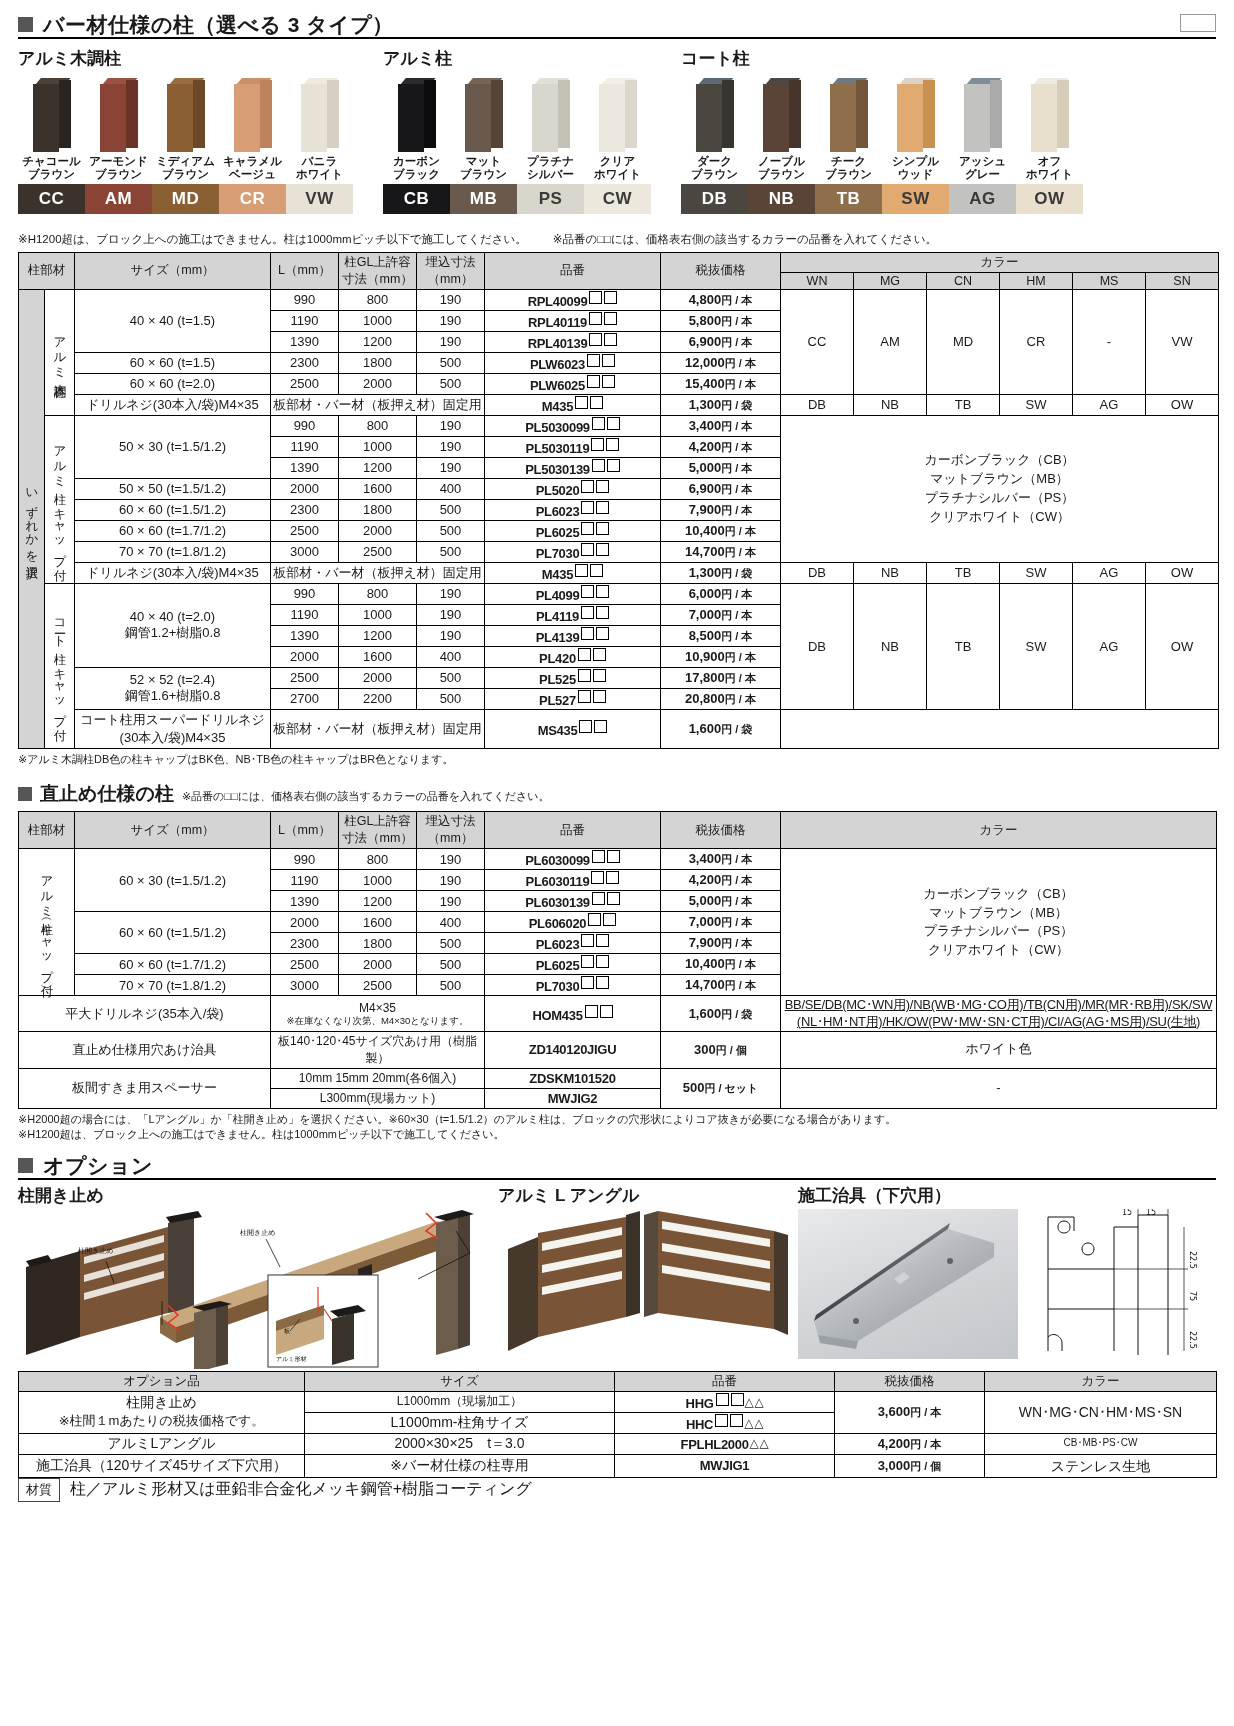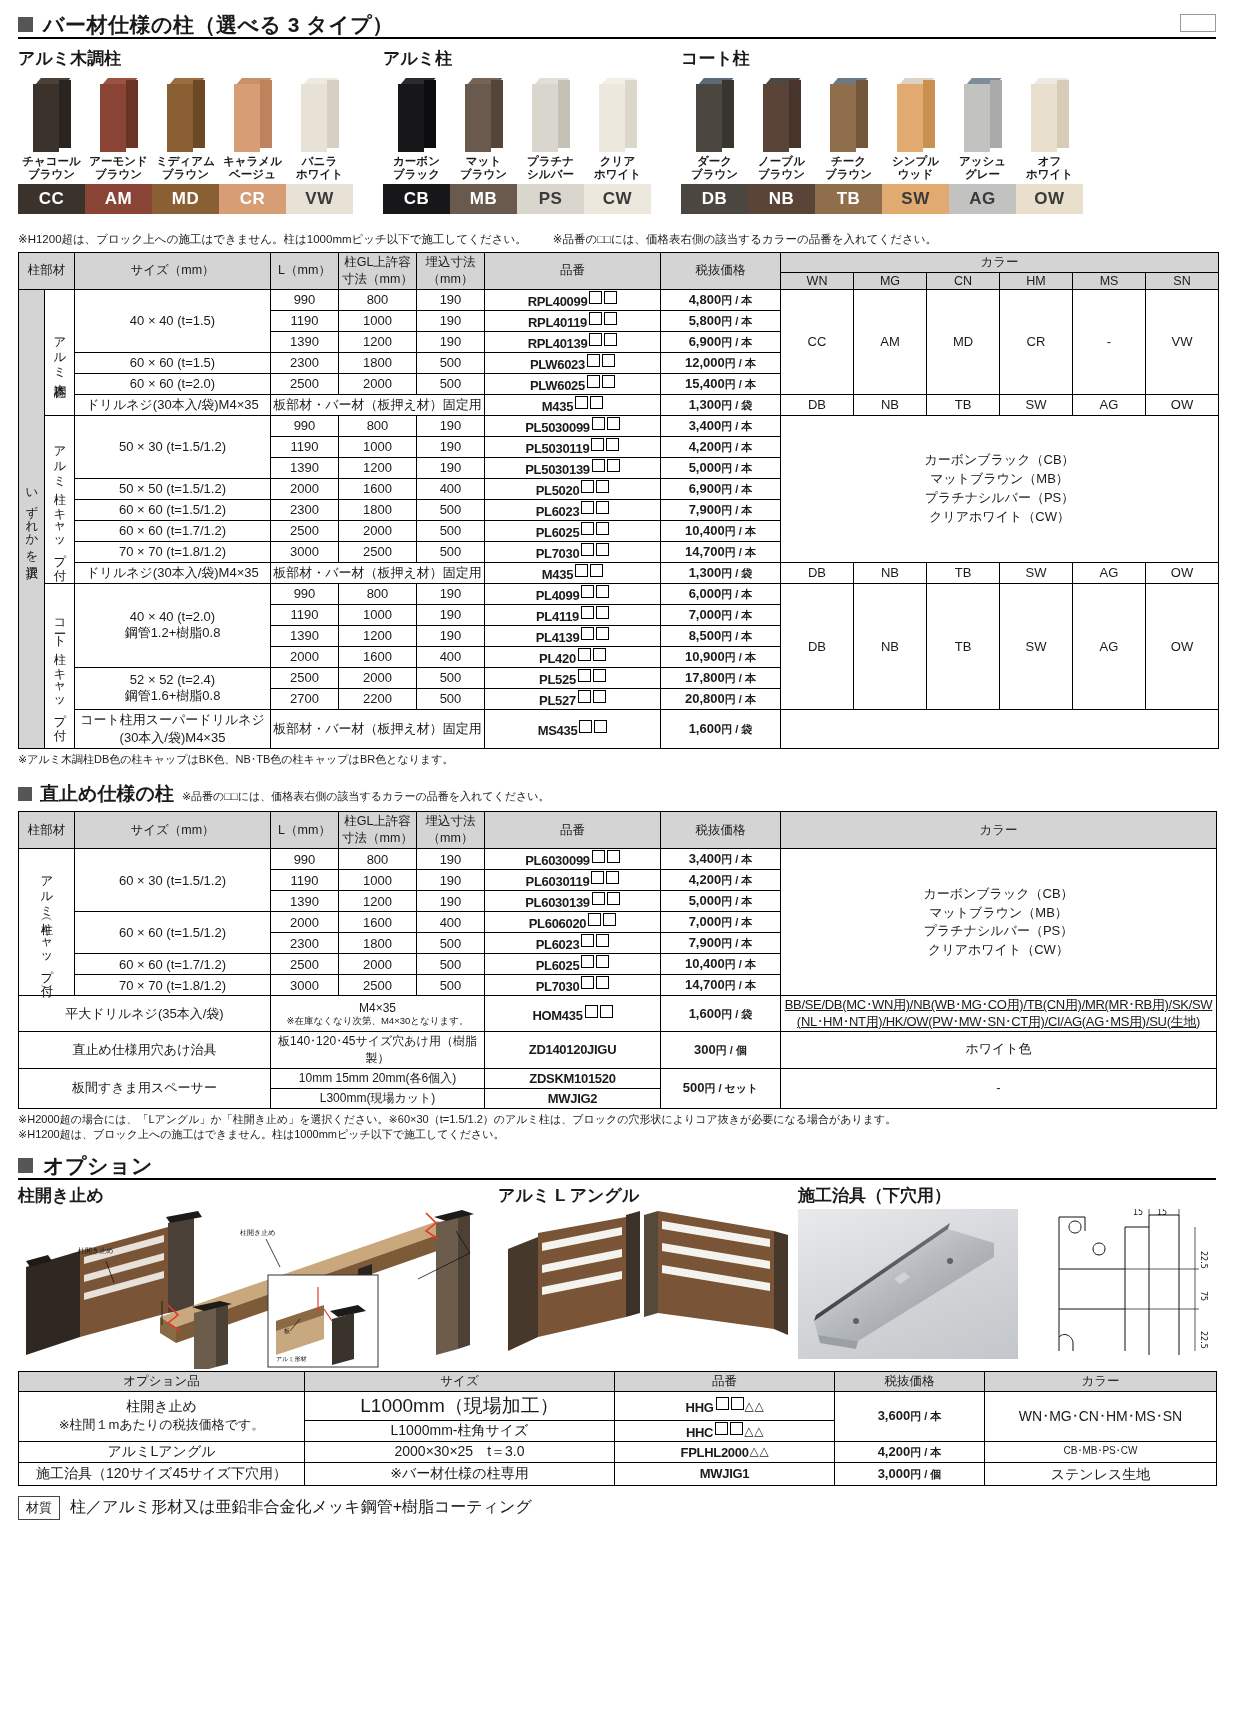--- a/index.html
+++ b/index.html
@@ -795,21 +795,21 @@
               </linearGradient>
             </defs>
             <polygon points="16,112 150,20 196,34 196,48 60,132 20,126" fill="url(#mg)"></polygon>
             <polygon points="16,112 150,20 152,14 18,106" fill="url(#mg2)"></polygon>
             <polygon points="20,126 60,132 58,140 22,134" fill="#9aa0a4"></polygon>
             <circle cx="152" cy="52" r="3" fill="#5d6165"></circle>
             <circle cx="58" cy="112" r="3" fill="#5d6165"></circle>
             <path d="M96,70 l10,-7 l6,5 l-10,7 z" fill="#cfd3d6"></path>
           </svg>
         </div>
-        <div style="width:196px;padding-left:11px;">
+        <div style="width:196px;">
           <svg width="196" height="150" viewBox="0 0 196 150">
             <g stroke="#111" stroke-width="1" fill="none">
               <path d="M40,18 C40,10 52,10 52,18 C52,26 40,26 40,18"></path>
               <path d="M64,40 C64,32 76,32 76,40 C76,48 64,48 64,40"></path>
               <path d="M30,8 L30,142"></path>
               <path d="M30,8 L56,8 L56,22"></path>
               <path d="M30,60 L96,60"></path>
               <path d="M30,100 L96,100"></path>
               <path d="M30,128 C36,122 44,128 44,134 L44,142"></path>
               <path d="M96,18 L96,142"></path>
@@ -851,21 +851,21 @@
           <th>オプション品</th>
           <th>サイズ</th>
           <th>品番</th>
           <th>税抜価格</th>
           <th>カラー</th>
         </tr>
     </thead>
     <tbody id="t3-body">
         <tr>
           <td rowspan="2"><span class="smlabel" style="font-size:14px">柱開き止め</span><div class="xsmall" style="font-size:13px">※柱間１mあたりの税抜価格です。</div></td>
-          <td class="smlabel" style="font-size:19px">L1000mm（現場加工）</td>
+          <td class="smlabel" style="font-size:12px">L1000mm（現場加工）</td>
           <td class="pno">HHG<span class="bx"></span><span class="bx"></span><span class="tri">△</span><span class="tri">△</span></td>
           <td class="price" rowspan="2"><span>3,600</span><span class="u">円 / 本</span></td>
           <td rowspan="2" class="clist" style="font-size:14px">WN･MG･CN･HM･MS･SN</td>
         </tr>
         <tr>
           <td class="smlabel" style="font-size:14px">L1000mm-柱角サイズ</td>
           <td class="pno">HHC<span class="bx"></span><span class="bx"></span><span class="tri">△</span><span class="tri">△</span></td>
         </tr>
         <tr>
           <td rowspan="1"><span class="smlabel" style="font-size:14px">アルミLアングル</span></td>
@@ -878,18 +878,18 @@
           <td rowspan="1"><span class="smlabel" style="font-size:14px">施工治具（120サイズ45サイズ下穴用）</span></td>
           <td class="smlabel" style="font-size:14px">※バー材仕様の柱専用</td>
           <td class="pno">MWJIG1</td>
           <td class="price" rowspan="1"><span>3,000</span><span class="u">円 / 個</span></td>
           <td rowspan="1" class="clist" style="font-size:14px">ステンレス生地</td>
         </tr>
       </tbody>
   </table>
 
 
-  <div style="display:flex;align-items:center;gap:10px;margin-top:10px;">
+  <div style="display:flex;align-items:center;gap:10px;">
     <span style="border:1px solid #444;padding:2px 7px;font-size:13px;background:#fff;">材質</span>
     <span style="font-size:16px;">柱／アルミ形材又は亜鉛非合金化メッキ鋼管+樹脂コーティング</span>
   </div>
 
 </div>
 
 </body></html>

